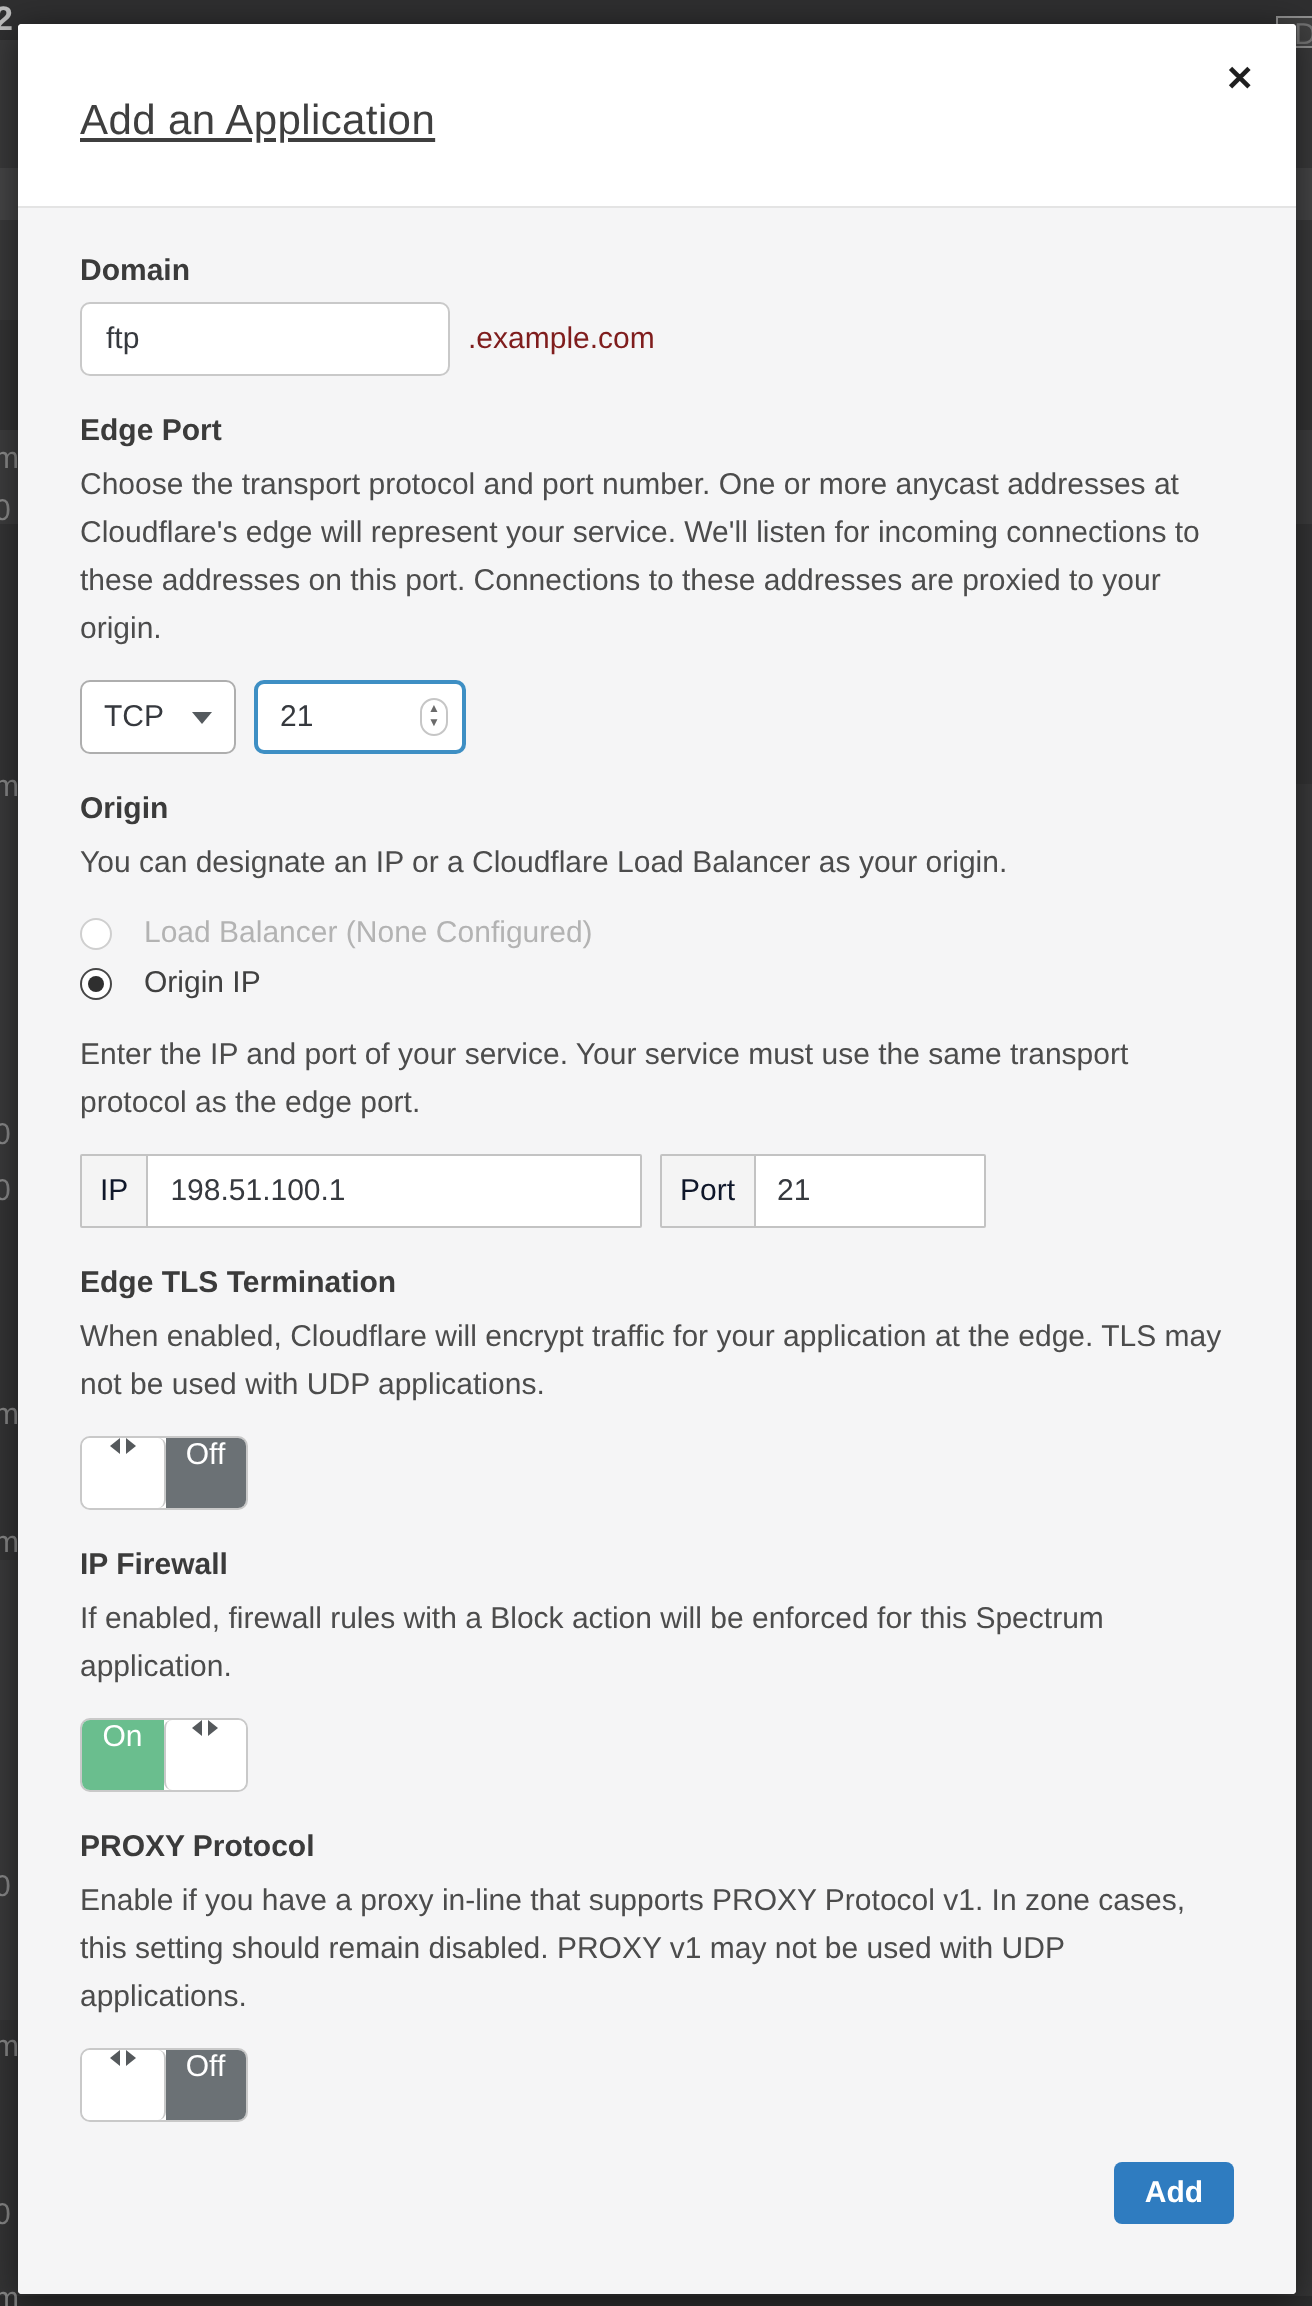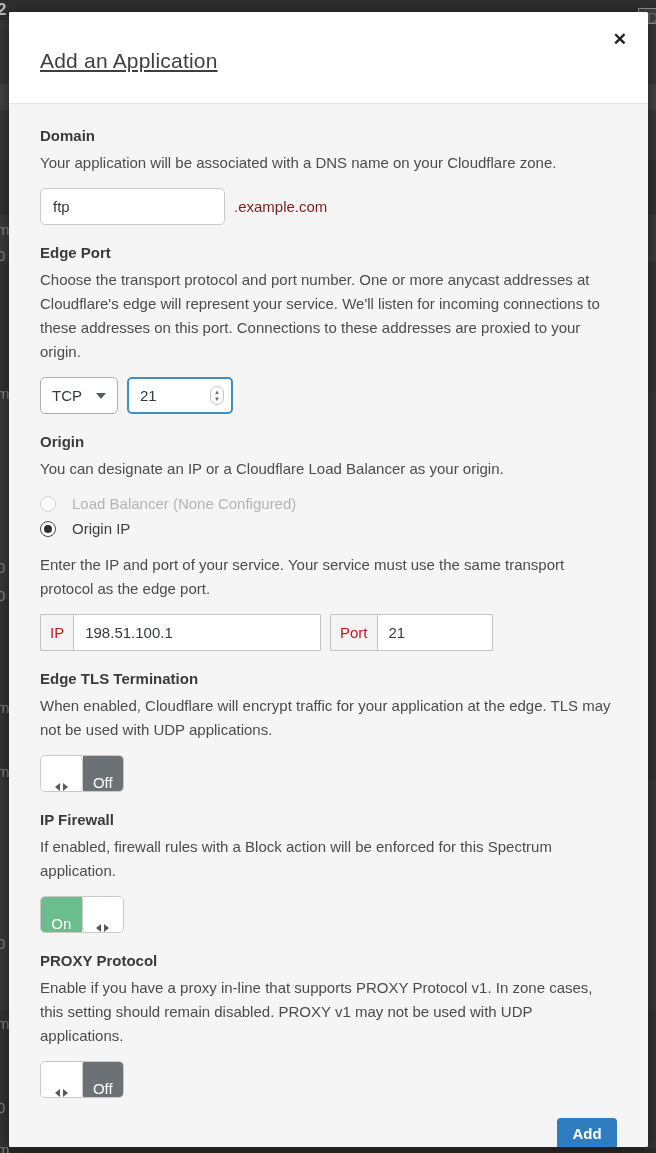--- a/index.html
+++ b/index.html
@@ -110,36 +110,36 @@
   .radio.disabled { border-color:#cfcfcf; }
   .radio-label { font-size:15px; color:#404040; margin-left:16px; }
   .radio-label.disabled { color:#b3b3b3; }
   
   .igroup {
     display:flex; height:37px; border:1px solid #c3c3c3; background:#fff; border-radius:1px;
   }
   .igroup .prefix {
     display:flex; align-items:center; padding:0 9px;
     background:#f4f4f4; border-right:1px solid #c3c3c3;
-    font-size:15px; color:#b91c1c;
+    font-size:15px; color:#0f172a;
   }
   .igroup input {
     border:none; outline:none; font-family:inherit; font-size:15px; color:#36393e;
     padding:0 11px; background:transparent;
   }
   .ip-group { width:281px; margin-right:9px; }
   .ip-group input { width:244px; }
   .port-group { width:163px; }
   .port-group input { width:113px; }
   
   .toggle {
     width:84px; height:37px; border-radius:5px; display:flex; overflow:hidden;
     cursor:pointer; border:1px solid #c9c9c9; background:#fff;
   }
-  .tg-cell { flex:1; display:flex; align-items:flex-end; justify-content:center; }
+  .tg-cell { flex:1; display:flex; align-items:flex-start; justify-content:center; }
   .tg-label { font-size:15px; color:#fff; }
   .tg-gray { background:#6b7175; }
   .tg-green { background:#6abe8e; }
   .tg-handle { background:#fff; gap:3px; border-radius:4px; }
   .toggle.off .tg-handle { border-right:1px solid #c9c9c9; }
   .toggle.on  .tg-handle { border-left:1px solid #c9c9c9; }
   .arr-l { width:0; height:0; border-top:4px solid transparent; border-bottom:4px solid transparent; border-right:5px solid #55595c; }
   .arr-r { width:0; height:0; border-top:4px solid transparent; border-bottom:4px solid transparent; border-left:5px solid #55595c; }
   
   .footer { display:flex; justify-content:flex-end; margin-top:6px; }
@@ -172,21 +172,20 @@
 <div class="modal">
   <div class="modal-header">
     <h1 class="modal-title">Add an Application</h1>
     <button class="close-btn">✕</button>
   </div>
 
   <div class="modal-body">
 
     <section>
       <h2 class="sec-h">Domain</h2>
-      <p class="sec-p">Your application will be associated with a DNS name on your Cloudflare zone.</p>
       <div class="row">
         <input class="ti domain-input" type="text" value="ftp" style="">
         <span class="suffix">.example.com</span>
       </div>
     </section>
 
     <section>
       <h2 class="sec-h">Edge Port</h2>
       <p class="sec-p">Choose the transport protocol and port number. One or more anycast addresses at Cloudflare's edge will represent your service. We'll listen for incoming connections to these addresses on this port. Connections to these addresses are proxied to your origin.</p>
       <div class="row">

